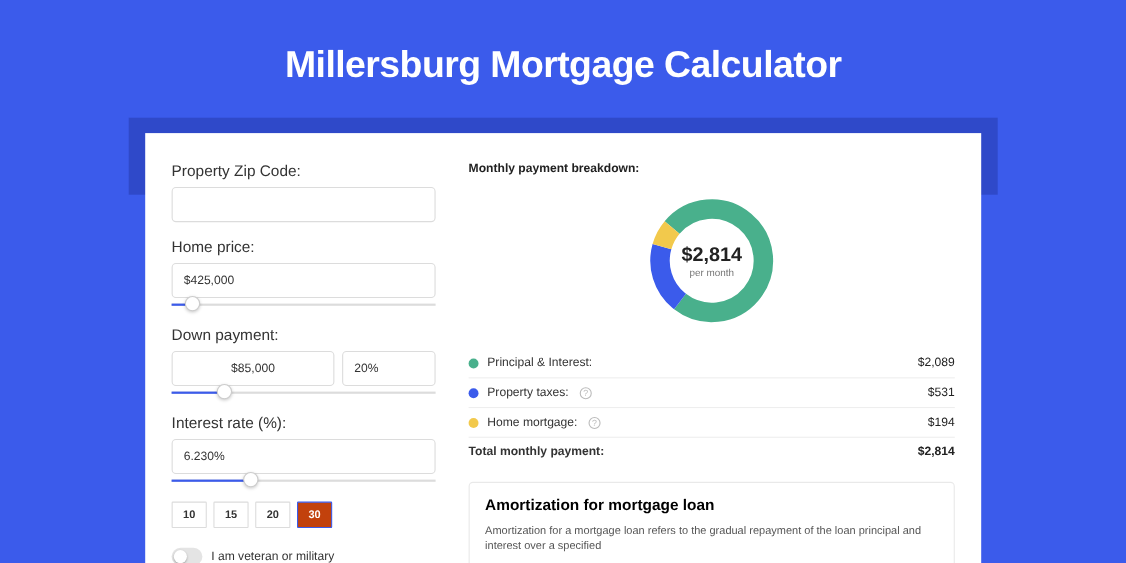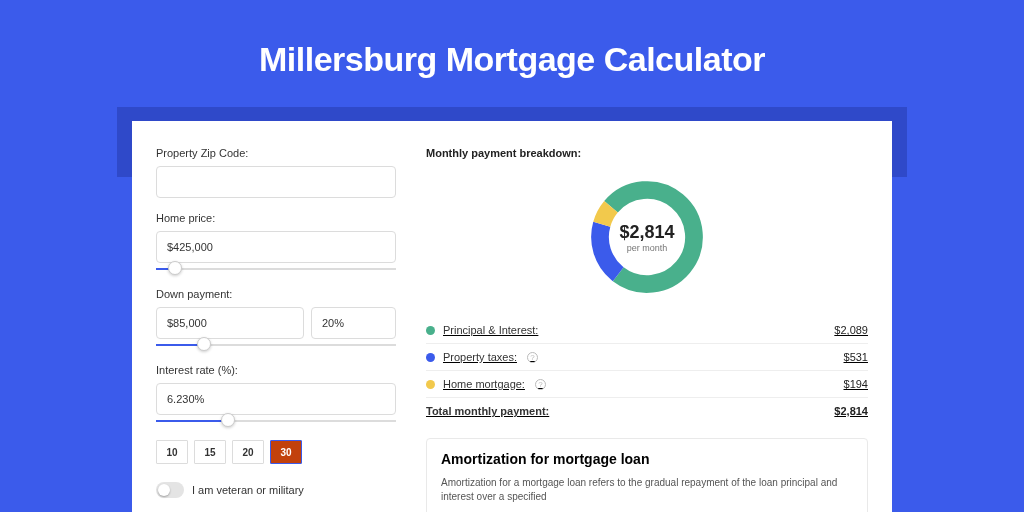--- a/index.html
+++ b/index.html
@@ -41,21 +41,21 @@
     gap: 30px;
   }
   .left-col {
     width: 240px;
     flex-shrink: 0;
   }
   .right-col {
     flex: 1;
   }
   .field-label {
-    font-size: 11px;
+    font-size: 14px;
     color: #333;
     margin-bottom: 7px;
   }
   .input {
     width: 100%;
     height: 32px;
     border: 1px solid #dcdcdc;
     border-radius: 4px;
     font-size: 11px;
     padding: 0 10px;
@@ -74,21 +74,21 @@
   }
   .slider-thumb {
     position: absolute;
     width: 14px; height: 14px; border-radius: 50%;
     background: #fff; border: 1px solid #ccc;
     box-shadow: 0 1px 3px rgba(0,0,0,0.2);
     top: -5px;
     transform: translateX(-50%);
   }
   .row-2 { display:flex; gap:7px; }
-  .row-2 .input:first-child { flex:2; }
+  .row-2 .input:first-child { flex:2;text-align:center; }
   .row-2 .input:last-child { flex:1; }
   .period-buttons { display:flex; gap:6px; }
   .period-btn {
     width: 32px; height: 24px;
     border:1px solid #dcdcdc; border-radius:1px;
     background:#fff; font-size:10px; font-weight:600;
     color:#333; cursor:pointer;
     display:flex; align-items:center; justify-content:center;
   }
   .period-btn.active { background:#c2410c; color:#fff; border-color:#3B5BEB; }
@@ -109,21 +109,21 @@
   .donut-wrap { display:flex; justify-content:center; margin-bottom:18px; position:relative; }
   .donut-center {
     position:absolute; top:50%; left:50%; transform:translate(-50%,-50%);
     text-align:center;
   }
   .donut-amount { font-size:18px; font-weight:700; color:#222; }
   .donut-sub { font-size:9px; color:#777; }
 
   .legend-row {
     display:flex; align-items:center; justify-content:space-between;
-    padding:7px 0; font-size:11px;text-decoration:underline;
+    padding:7px 0; font-size:11px;
   }
   .legend-row.border { border-top:1px solid #eee; }
   .legend-left { display:flex; align-items:center; gap:8px; color:#333; }
   .legend-dot { width:9px; height:9px; border-radius:50%; }
   .legend-val { color:#222; }
   .legend-total .legend-left { font-weight:700; }
   .legend-total .legend-val { font-weight:700; }
   .help-icon {
     width:11px; height:11px; border-radius:50%; border:1px solid #bbb;
     font-size:8px; color:#bbb; display:inline-flex;

